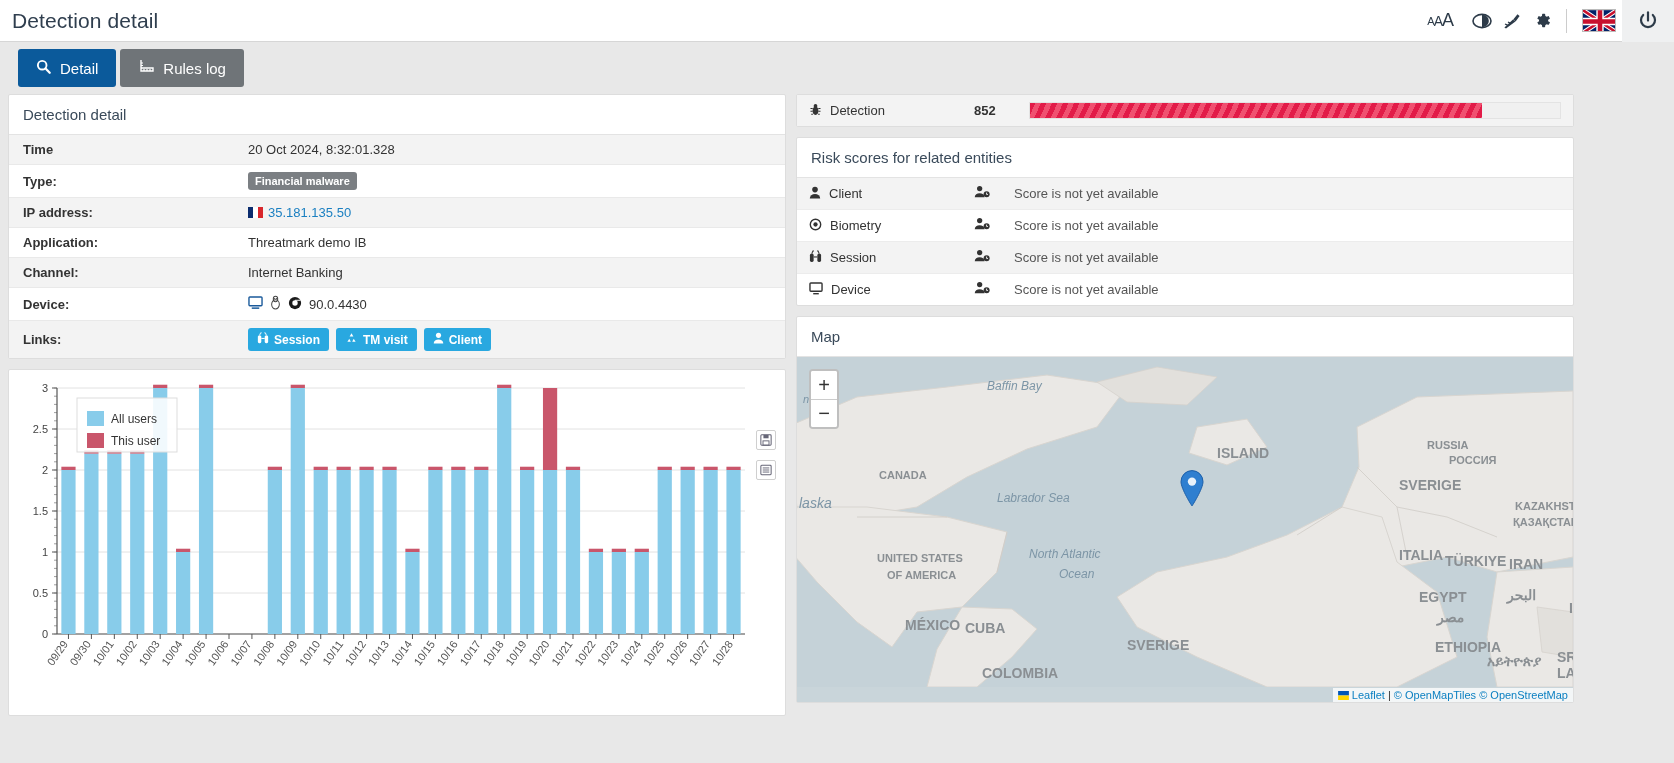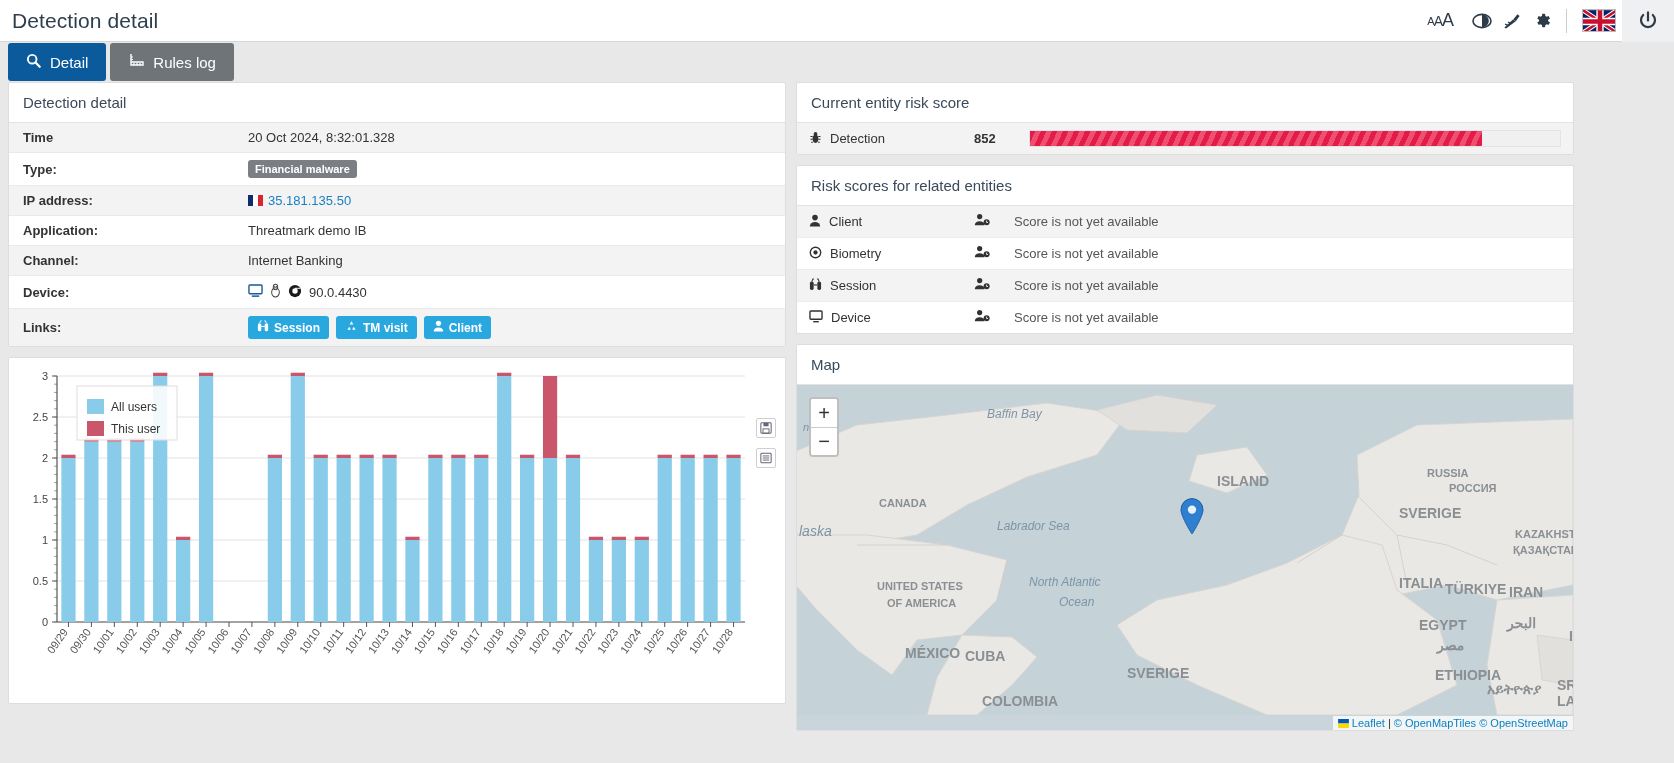--- a/index.html
+++ b/index.html
@@ -29,21 +29,21 @@
   .ti { display: flex; align-items: center; justify-content: center;
         color: #2d3b49; cursor: pointer; }
   .ti-aaa { font-size: 13px; letter-spacing: -1px; margin-right: 14px; padding-left: 8px;}
   .ti-aaa .a1 { font-size: 11px; } .ti-aaa .a2 { font-size: 14px; } .ti-aaa .a3 { font-size: 18px; }
   .ti-icon { width: 30px; height: 42px; }
   .ti-sep { width: 1px; height: 24px; background: #ccc; margin: 0 9px; }
   .flagbox { width: 34px; height: 23px; margin: 0 6px; position: relative; overflow: hidden; border: 1px solid #bbb;}
   .power-cell { width: 52px; height: 42px; background: #eff0f1; display:flex; align-items:center; justify-content:center; cursor:pointer;}
 
   
-  .tabstrip { height: 40px; background: #e8e8e8; display: flex; align-items: center; padding-left: 8px; gap: 4px; border-radius: 12px;}
+  .tabstrip { height: 52px; background: #e8e8e8; display: flex; align-items: center; padding-left: 18px; gap: 4px; border-radius: 12px;}
   .tabbtn {
     height: 38px; display: flex; align-items: center; gap: 9px;
     padding: 0 18px; border-radius: 3px; color: #fff; font-size: 15px; cursor: pointer;
     border: none;
     font-family: "Liberation Sans", sans-serif;
   }
   .tab-active { background: #0b5a9b; }
   .tab-idle { background: #6f7478; }
 
   
@@ -501,21 +501,20 @@
             <path d="M3.2 4.6 h7.6 M3.2 7 h7.6 M3.2 9.4 h7.6" stroke="#667" stroke-width="1.1"></path>
           </svg>
         </div>
       </div>
     </div>
   </div>
 
   <div class="col-right">
 
     <div class="card">
-      <div class="card-head">Current entity risk score</div>
       <table class="risk">
         <tbody>
             <tr>
           <td class="r-name">
             <span class="nm">
               <span>
                 <svg width="13" height="13" viewBox="0 0 14 14">
                   <ellipse cx="7" cy="8.4" rx="3.1" ry="4.4" fill="#333"></ellipse>
                   <circle cx="7" cy="3.2" r="2" fill="#333"></circle>
                   <path d="M1.6 6 h2.4 M10 6 h2.4 M1.6 9 h2.4 M10 9 h2.4 M2.4 12 h1.8 M9.8 12 h1.8" stroke="#333" stroke-width="1.1"></path>

